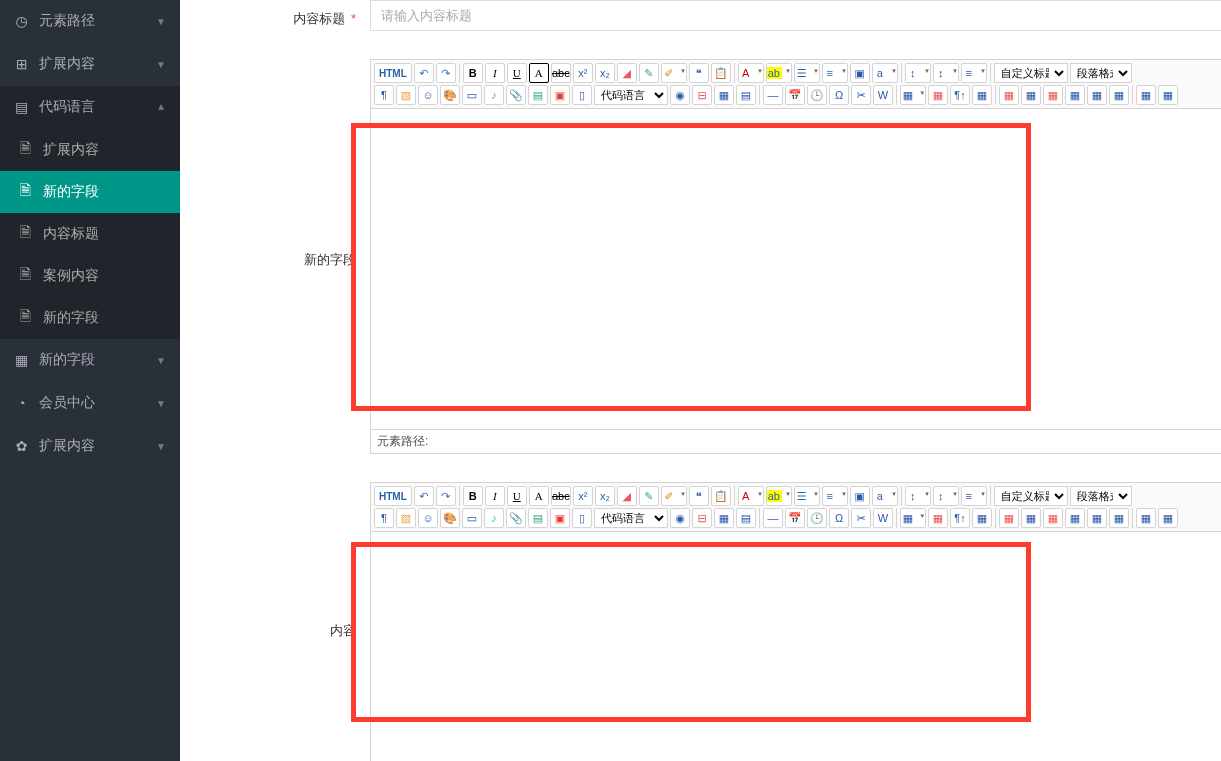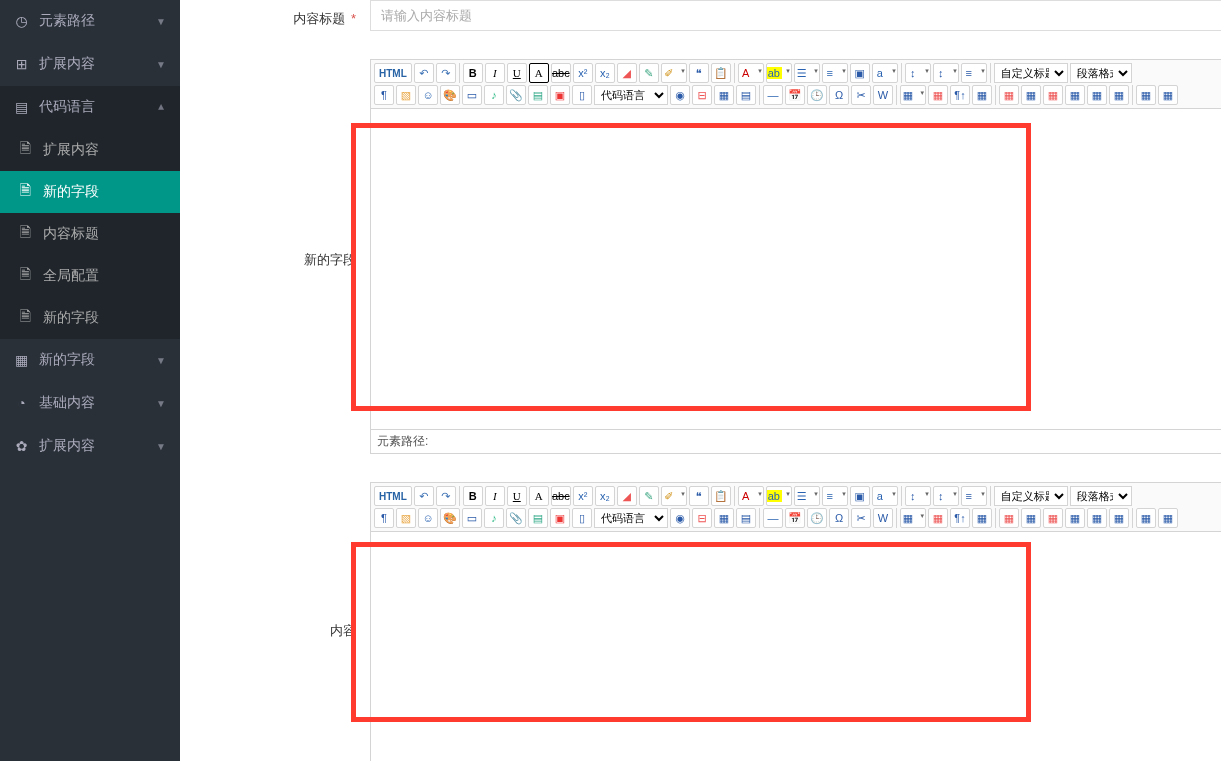--- a/index.html
+++ b/index.html
@@ -81,37 +81,37 @@
     <div class="side-sub active">
         <span class="side-icon">🗎</span>
         <span>新的字段</span>
       </div>
     <div class="side-sub">
         <span class="side-icon">🗎</span>
         <span>内容标题</span>
       </div>
     <div class="side-sub">
         <span class="side-icon">🗎</span>
-        <span>全局配置</span>
+        <span>案例内容</span>
       </div>
     <div class="side-sub">
         <span class="side-icon">🗎</span>
         <span>新的字段</span>
       </div>
     <div class="side-item">
       <span class="left">
           <span class="side-icon">▦</span>
           <span>新的字段</span>
         </span>
       <span class="chev">▼</span>
     </div>
     <div class="side-item">
       <span class="left">
           <span class="side-icon">◔</span>
-          <span>基础内容</span>
+          <span>会员中心</span>
         </span>
       <span class="chev">▼</span>
     </div>
     <div class="side-item">
       <span class="left">
           <span class="side-icon">✿</span>
           <span>扩展内容</span>
         </span>
       <span class="chev">▼</span>
     </div>

